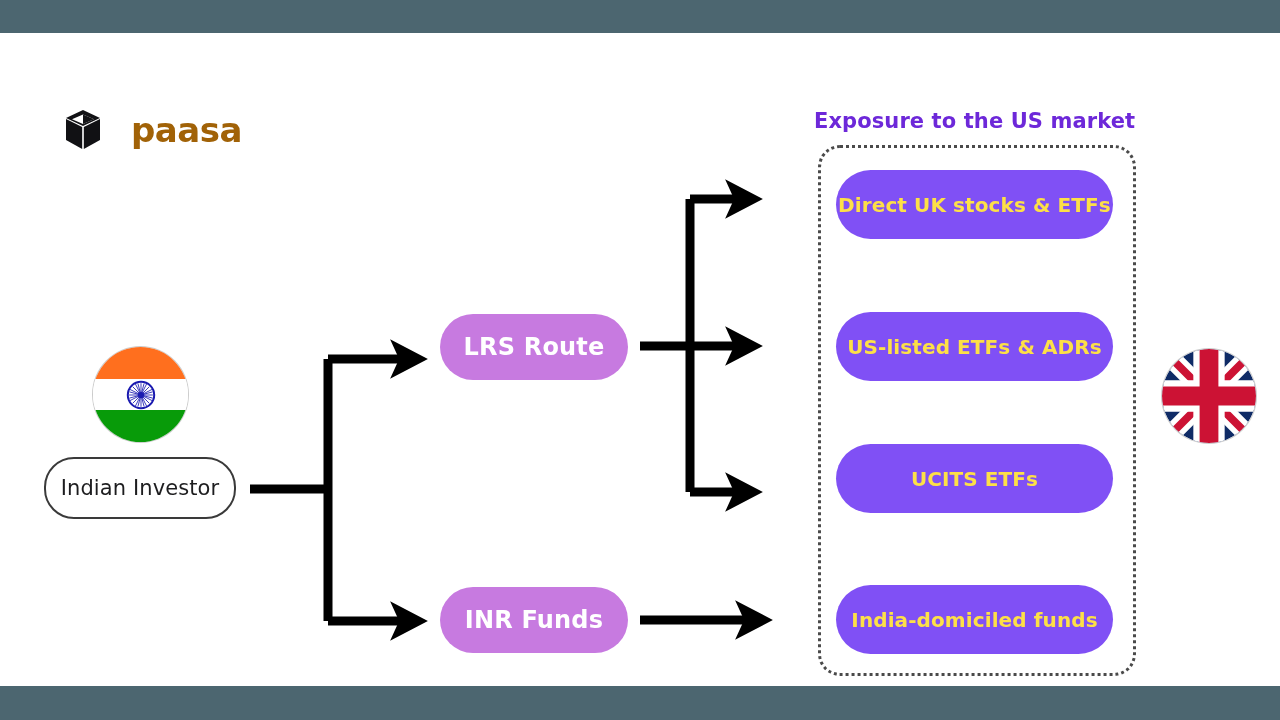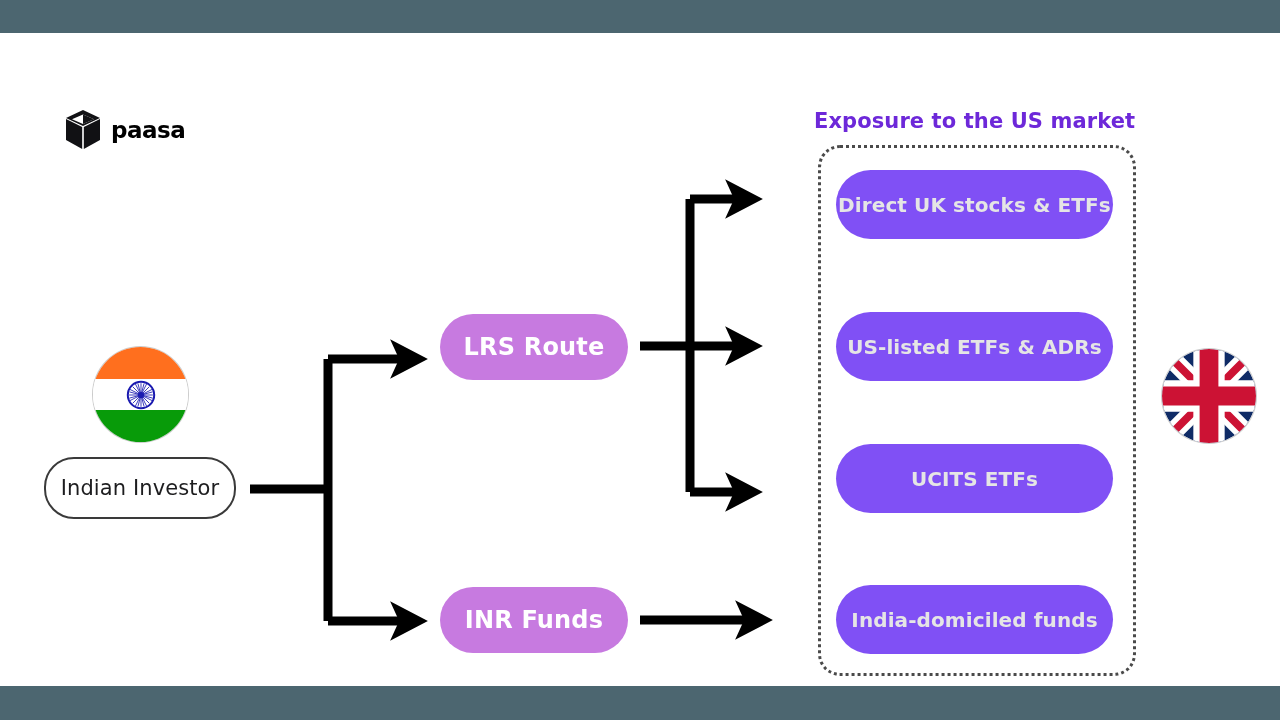--- a/index.html
+++ b/index.html
@@ -37,25 +37,26 @@
     position: absolute;
     left: 64px;
     top: 76px;
     display: flex;
     align-items: center;
     gap: 9px;
   }
   #brand-logo .mark { width: 38px; height: 42px; display: block; }
   #brand-logo .word {
     font-family: "DejaVu Sans", sans-serif;
-    font-size: 23px;
-    font-weight: 700;
-    color: #000000;
+    font-size: 34px;
+    font-weight: 700;
+    color: #a16207;
     letter-spacing: -0.5px;
     line-height: 1;
+    margin-left: 20px;
   }
 
   
   .flag-circle {
     position: absolute;
     border-radius: 50%;
     overflow: hidden;
     box-shadow: 0 0 0 1px rgba(140,140,140,0.45);
   }
   #india-flag { left: 93px; top: 314px; width: 95px; height: 95px; }
@@ -139,21 +140,21 @@
     border-radius: 35px;
     background: #8050f5;
     display: flex;
     align-items: center;
     justify-content: center;
   }
   .exposure-pill .label {
     font-family: "DejaVu Sans", sans-serif;
     font-size: 20px;
     font-weight: 700;
-    color: #e5e5e5;
+    color: #fde047;
     letter-spacing: 0.1px;
     white-space: nowrap;
   }
   #exposure-pill-0 { top: 137px; }
   #exposure-pill-1 { top: 279px; }
   #exposure-pill-2 { top: 411px; }
   #exposure-pill-3 { top: 552px; }
 
   
   #connectors {

